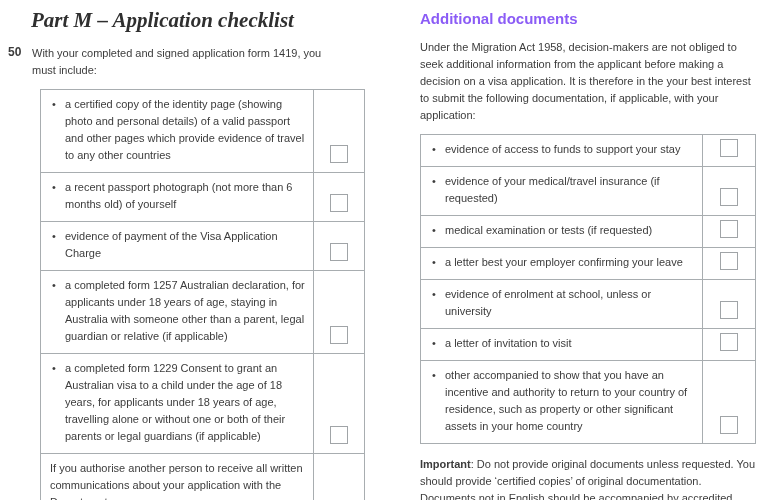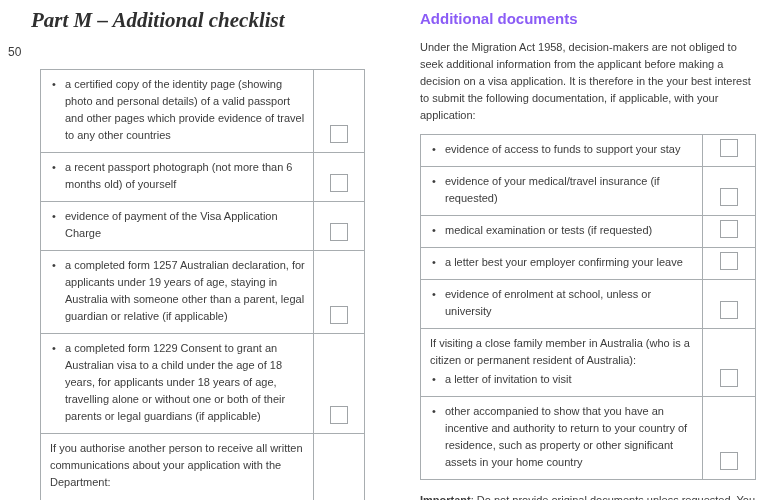--- a/index.html
+++ b/index.html
@@ -14,21 +14,21 @@
   .col-left  { position:absolute; left:8px;   top:8px;  width:372px; }
   .col-right { position:absolute; left:420px; top:10px; width:340px; }
 
   .partm-heading {
     font-family:"Liberation Serif", serif;
     font-style:italic; font-weight:bold;
     font-size:21px; line-height:24px;
     margin:0 0 13px 23px; color:#2f2f2f;
   }
   .q-row  { display:flex; }
-  .q-num  { font-weight:normal; font-size:12px; width:24px; flex:none; }
+  .q-num  { font-weight:bold; font-size:12px; width:24px; flex:none; }
   .q-text { font-size:11px; line-height:17px; margin:0; width:290px; }
 
   
   .checklist {
     border:1px solid var(--border, #a8adb0);
     box-sizing:border-box; background:#fff;
   }
   .checklist.left  { width:325px; margin:10px 0 0 32px; }
   .checklist.right { width:336px; margin:5px 0 0 0; }
 
@@ -65,23 +65,24 @@
   }
   .intro-para { font-size:11px; line-height:17px; margin:0 0 10px 0; }
   .important-note { font-size:11px; line-height:17px; margin:12px 0 0 0; }
 </style>
 </head>
 <body>
 
 <div class="page">
 
   <div class="col-left">
-    <h1 class="partm-heading">Part M – Additional checklist</h1>
+    <h1 class="partm-heading">Part M – Application checklist</h1>
     <div class="q-row">
       <span class="q-num">50</span>
+      <p class="q-text">With your completed and signed application form 1419, you must include:</p>
     </div>
     <div class="checklist left">
         <div class="row">
           <div class="cell-text">
             <div class="bullet">
               <span class="dot">•</span>
               <span class="btext"><span>a certified copy of the identity page (showing photo and personal details) of a valid passport and other pages which provide evidence of travel to any other countries</span></span>
             </div>
           </div>
           <div class="cell-box">
@@ -107,21 +108,21 @@
             </div>
           </div>
           <div class="cell-box">
             <span class="checkbox"></span>
           </div>
         </div>
         <div class="row">
           <div class="cell-text">
             <div class="bullet">
               <span class="dot">•</span>
-              <span class="btext"><span>a completed form 1257 </span><span class="it">Australian declaration</span><span>, for applicants under 19 years of age, staying in Australia with someone other than a parent, legal guardian or relative </span><span class="it">(if applicable)</span></span>
+              <span class="btext"><span>a completed form 1257 </span><span class="it">Australian declaration</span><span>, for applicants under 18 years of age, staying in Australia with someone other than a parent, legal guardian or relative </span><span class="it">(if applicable)</span></span>
             </div>
           </div>
           <div class="cell-box">
             <span class="checkbox"></span>
           </div>
         </div>
         <div class="row">
           <div class="cell-text">
             <div class="bullet">
               <span class="dot">•</span>
@@ -195,21 +196,20 @@
               <span class="dot">•</span>
               <span class="btext"><span>evidence of enrolment at school, unless or university</span></span>
             </div>
           </div>
           <div class="cell-box">
             <span class="checkbox"></span>
           </div>
         </div>
         <div class="row">
           <div class="cell-text">
-            <div class="row-intro"><span>If visiting a close family member in Australia (who is a citizen or permanent resident of Australia):</span></div>
             <div class="bullet">
               <span class="dot">•</span>
               <span class="btext"><span>a letter of invitation to visit</span></span>
             </div>
           </div>
           <div class="cell-box">
             <span class="checkbox"></span>
           </div>
         </div>
         <div class="row">

